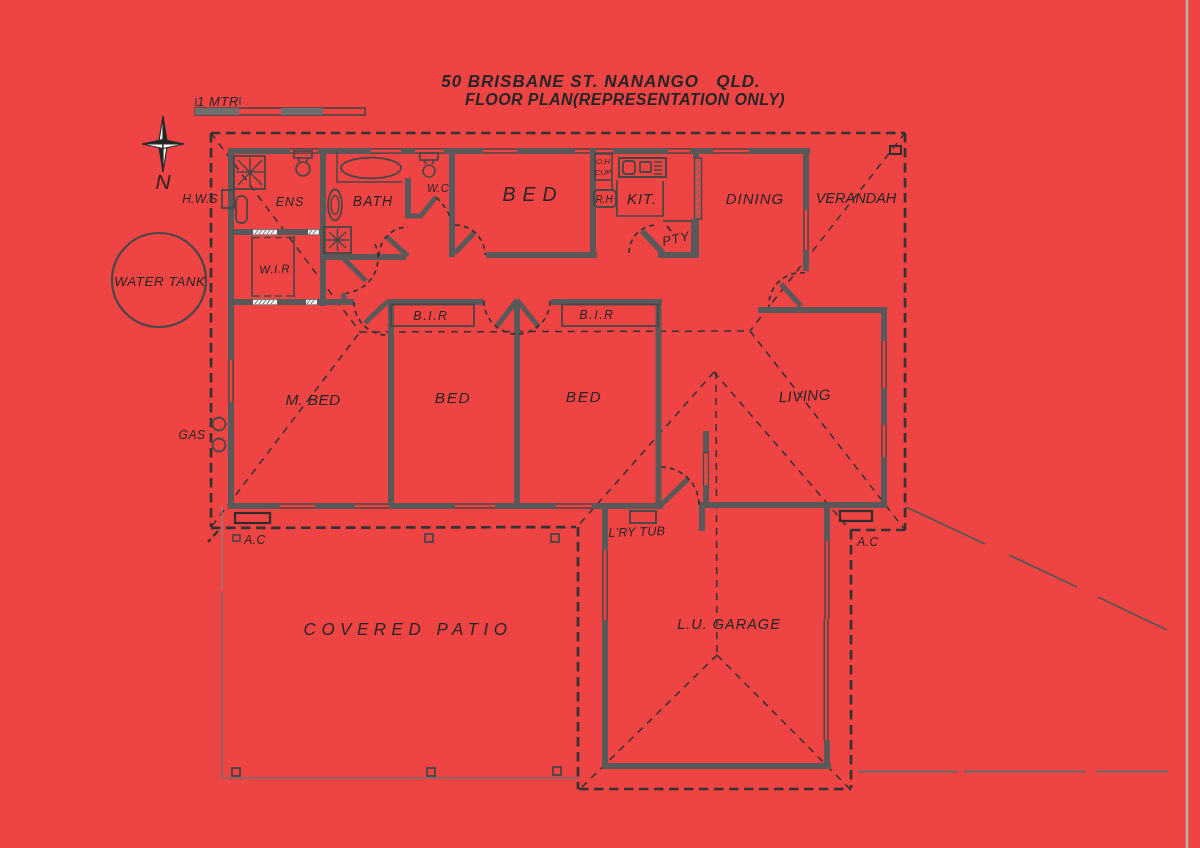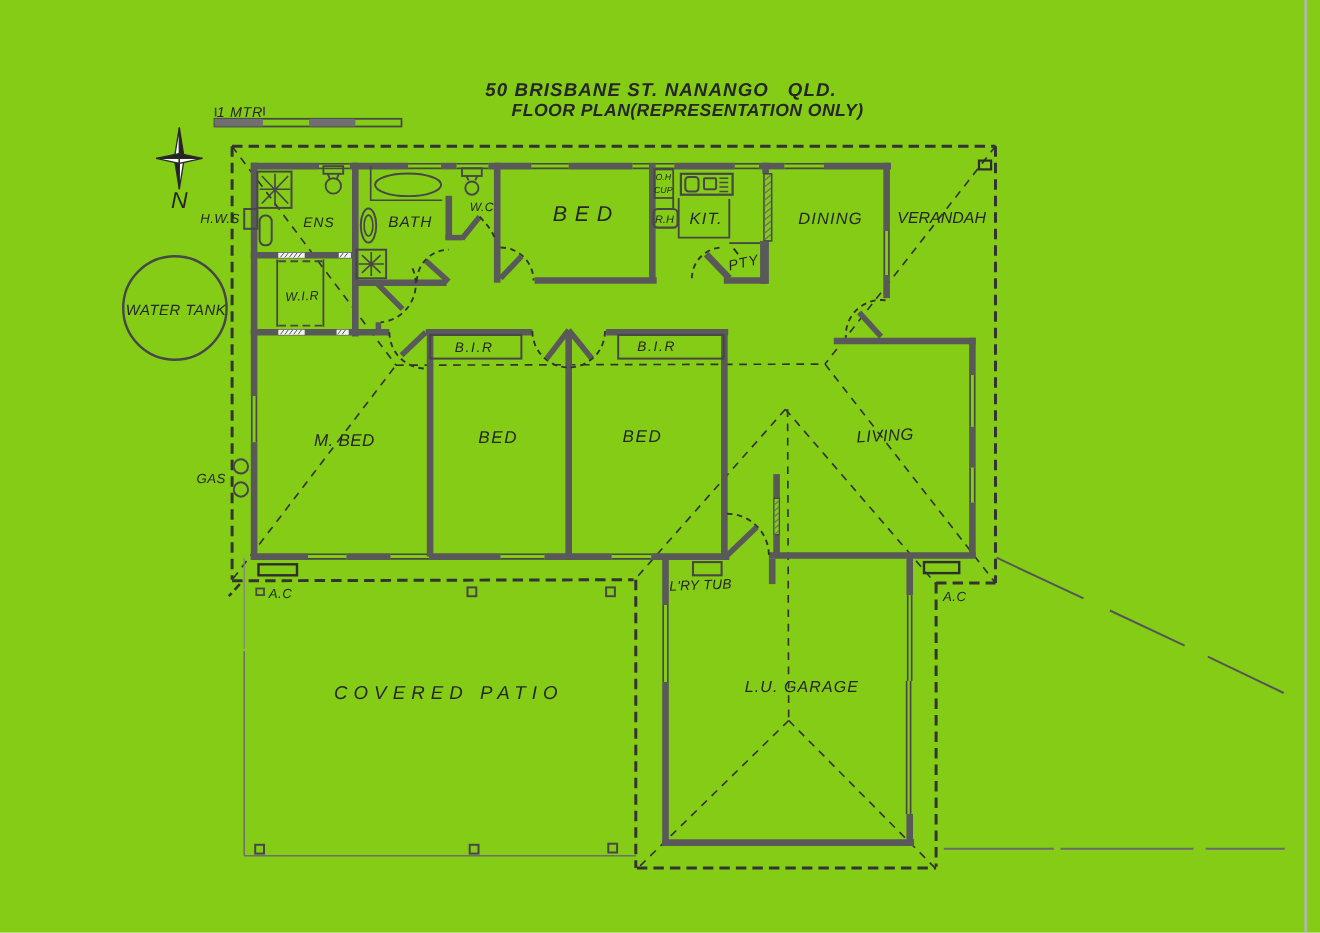--- a/index.html
+++ b/index.html
@@ -1,16 +1,16 @@
 <!DOCTYPE html>
 <html><head>
 <meta charset="utf-8">
 <style>
 html,body{margin:0;padding:0;background:#fff;}
-#page{position:relative;width:1200px;height:848px;background:#84cc16;overflow:hidden;}
+#page{position:relative;width:1200px;height:848px;background:#ef4444;overflow:hidden;}
 text{font-family:"Liberation Sans",sans-serif;font-style:italic;fill:#262626;}
 </style>
 </head>
 <body>
 <div id="page">
 <svg width="1200" height="848" viewBox="0 0 1200 848">
 
 <text x="601" y="87" font-size="17" font-weight="bold" text-anchor="middle" letter-spacing="1">50 BRISBANE ST. NANANGO&nbsp;&nbsp;&nbsp;QLD.</text>
 
 <text x="625" y="105" font-size="16" font-weight="bold" text-anchor="middle" letter-spacing="0.4">FLOOR PLAN(REPRESENTATION ONLY)</text>

